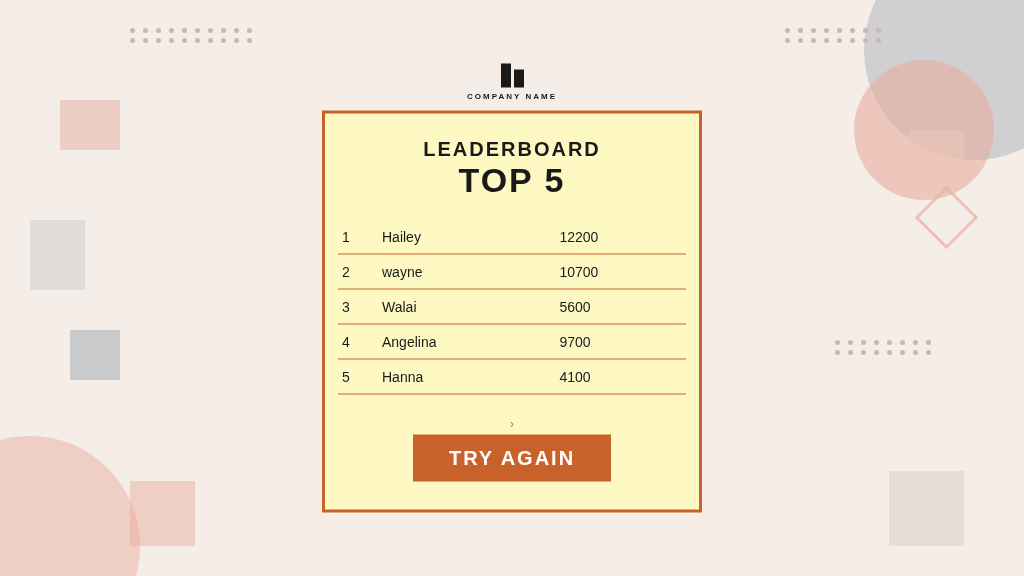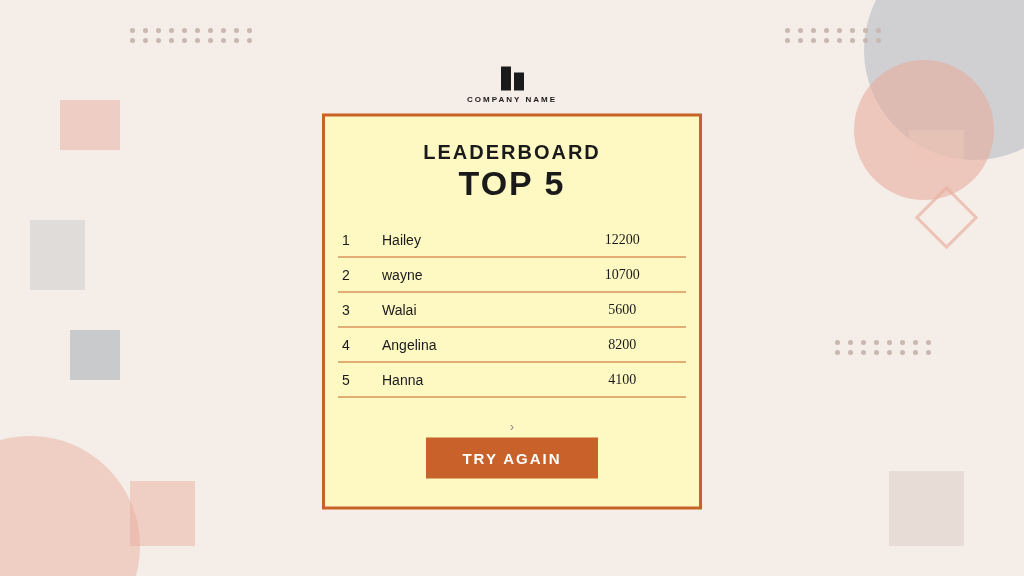--- a/index.html
+++ b/index.html
@@ -264,41 +264,40 @@
       font-weight: 400;
       color: #444;
     }
 
     .name-cell {
       font-weight: 400;
       padding-left: 14px !important;
     }
 
     .score-cell {
-      text-align: center;
+      text-align: left;
       font-weight: 400;
       padding-left: 60px !important;
-      font-family: Liberation Serif, serif;
     }
 
     .chevron-row {
       text-align: center;
       padding: 4px 0;
       font-size: 12px;
       color: #888;
     }
 
     .try-again-btn {
       display: block;
       margin: 0 auto;
       background: #c8622a;
       color: #fff;
       border: none;
       padding: 12px 36px;
-      font-size: 15px;
+      font-size: 20px;
       font-weight: 700;
       letter-spacing: 2px;
       cursor: pointer;
     }
   </style>
 </head>
 <body>
 
 <div class="bg-shapes">
   <div class="shape-circle-gray"></div>
@@ -406,21 +405,21 @@
       <td class="score-cell">10700</td>
     </tr>
           <tr>
       <td class="rank-cell">3</td>
       <td class="name-cell">Walai</td>
       <td class="score-cell">5600</td>
     </tr>
           <tr>
       <td class="rank-cell">4</td>
       <td class="name-cell">Angelina</td>
-      <td class="score-cell">8200</td>
+      <td class="score-cell">9700</td>
     </tr>
           <tr>
       <td class="rank-cell">5</td>
       <td class="name-cell">Hanna</td>
       <td class="score-cell">4100</td>
     </tr>
         </tbody>
     </table>
 
     <div class="chevron-row">›</div>

